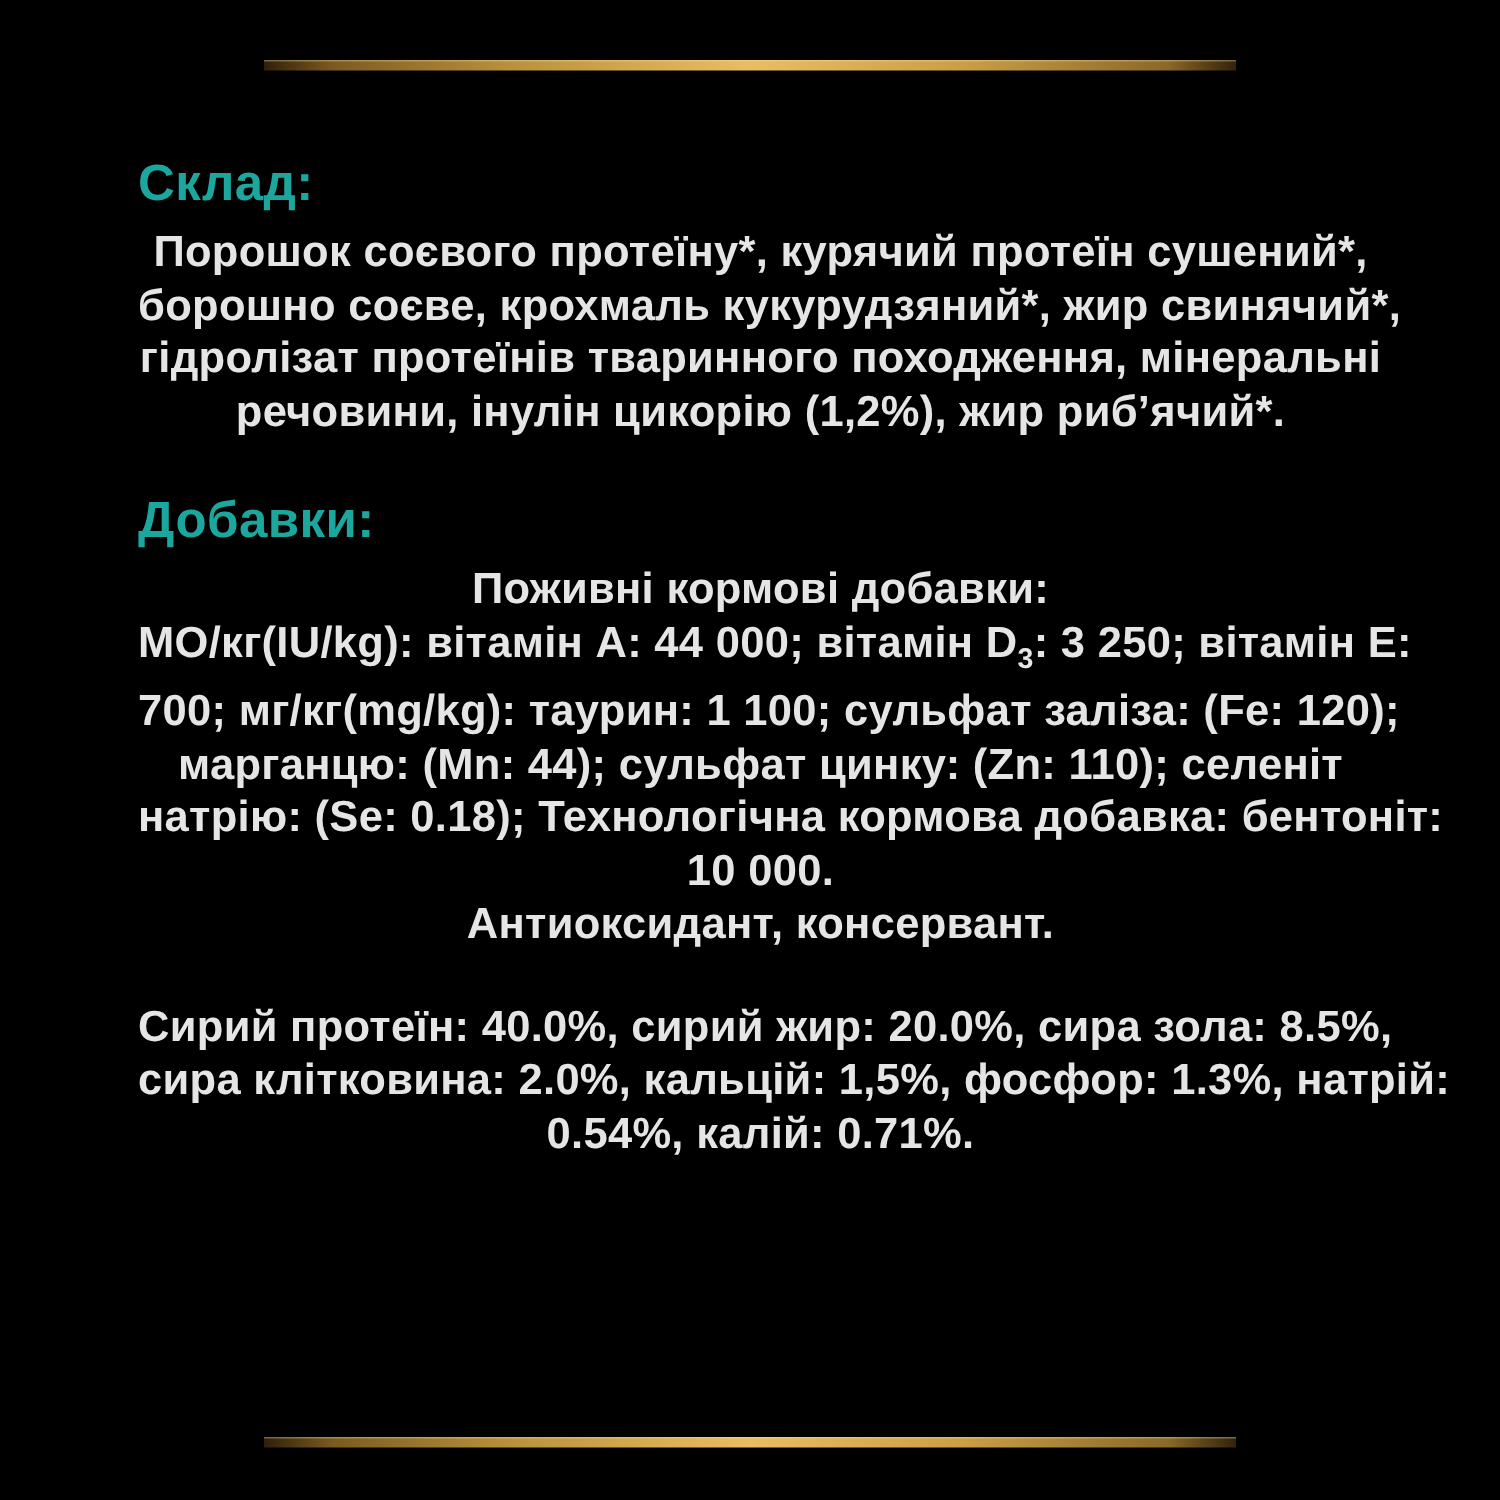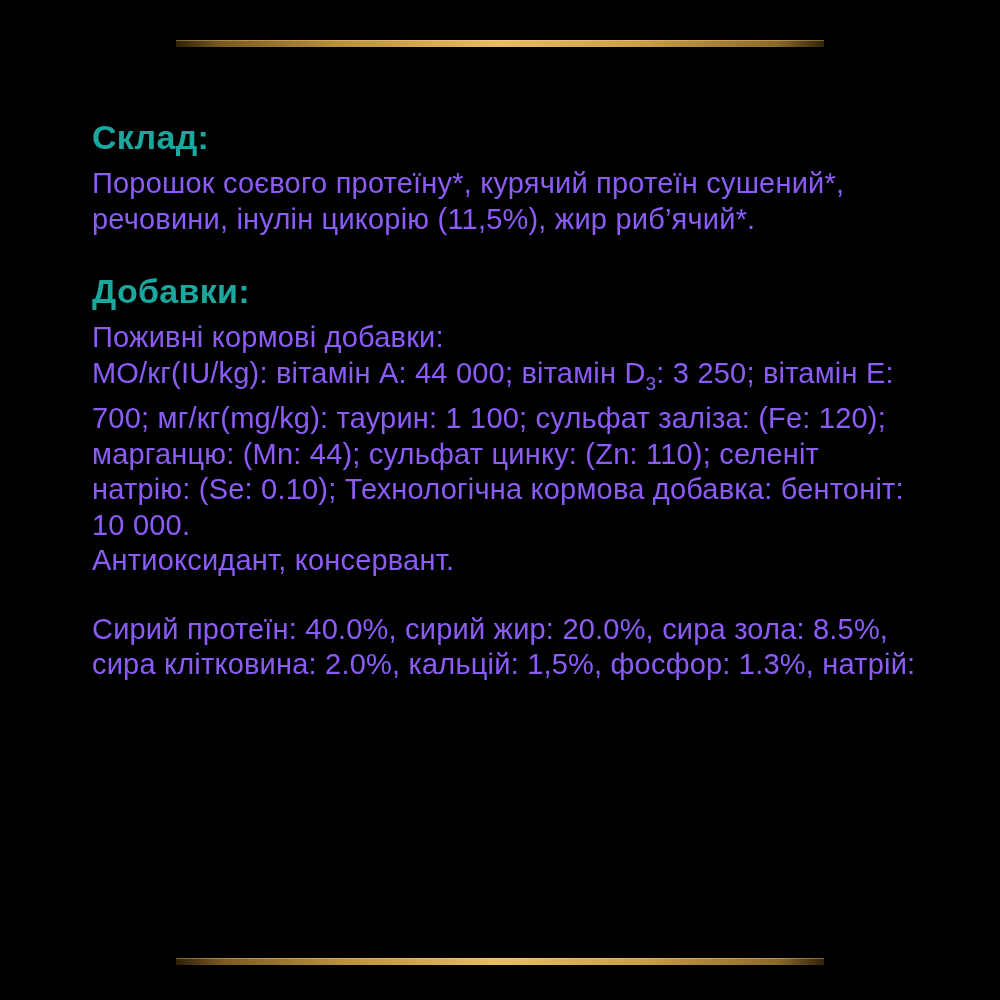--- a/index.html
+++ b/index.html
@@ -29,75 +29,79 @@
       #8a6828 93%,
       #32230a 100%);
     border-top: 1px solid rgba(255, 230, 160, 0.35);
   }
   .gold-bar.top { top: 40px; }
   .gold-bar.bottom { top: 958px; }
 
   .content {
     position: absolute;
     left: 92px;
-    top: 116px;
+    top: 101px;
     width: 830px;
   }
   .section { margin: 0; }
   .section + .section { margin-top: 33px; }
 
   .section-heading {
     margin: 0 0 8px 0;
     font-size: 34px;
     line-height: 42px;
     font-weight: bold;
     letter-spacing: 0.3px;
     color: #1BA79E;
   }
   .text-line {
     font-size: 29px;
     line-height: 35.5px;
-    font-weight: 400;
-    color: #8b5cf6;
+    font-weight: 700;
+    color: #e5e5e5;
     letter-spacing: 0.2px;
     white-space: nowrap;
+    text-align: center;
   }
   .subscript {
     font-size: 19px;
     vertical-align: -7px;
   }
 </style>
 </head>
 <body>
 
 <div class="panel">
 
   <div class="gold-bar top"></div>
 
   <div class="content">
 
     <div class="section">
       <h2 class="section-heading">Склад:</h2>
       <div class="text-line">Порошок соєвого протеїну*, курячий протеїн сушений*,</div>
-      <div class="text-line">речовини, інулін цикорію (11,5%), жир риб’ячий*.</div>
+      <div class="text-line">борошно соєве, крохмаль кукурудзяний*, жир свинячий*,</div>
+      <div class="text-line">гідролізат протеїнів тваринного походження, мінеральні</div>
+      <div class="text-line">речовини, інулін цикорію (1,2%), жир риб’ячий*.</div>
     </div>
 
     <div class="section">
       <h2 class="section-heading">Добавки:</h2>
       <div class="text-line">Поживні кормові добавки:</div>
       <div class="text-line"><span>МО/кг(IU/kg): вітамін A: 44 000; вітамін D</span><span class="subscript">3</span><span>: 3 250; вітамін E:</span></div>
       <div class="text-line">700; мг/кг(mg/kg): таурин: 1 100; сульфат заліза: (Fe: 120);</div>
       <div class="text-line">марганцю: (Mn: 44); сульфат цинку: (Zn: 110); селеніт</div>
-      <div class="text-line">натрію: (Se: 0.10); Технологічна кормова добавка: бентоніт:</div>
+      <div class="text-line">натрію: (Se: 0.18); Технологічна кормова добавка: бентоніт:</div>
       <div class="text-line">10 000.</div>
       <div class="text-line">Антиоксидант, консервант.</div>
     </div>
 
     <div class="section">
       <div class="text-line">Сирий протеїн: 40.0%, сирий жир: 20.0%, сира зола: 8.5%,</div>
       <div class="text-line">сира клітковина: 2.0%, кальцій: 1,5%, фосфор: 1.3%, натрій:</div>
+      <div class="text-line">0.54%, калій: 0.71%.</div>
     </div>
 
   </div>
 
   <div class="gold-bar bottom"></div>
 
 </div>
 
 </body></html>

